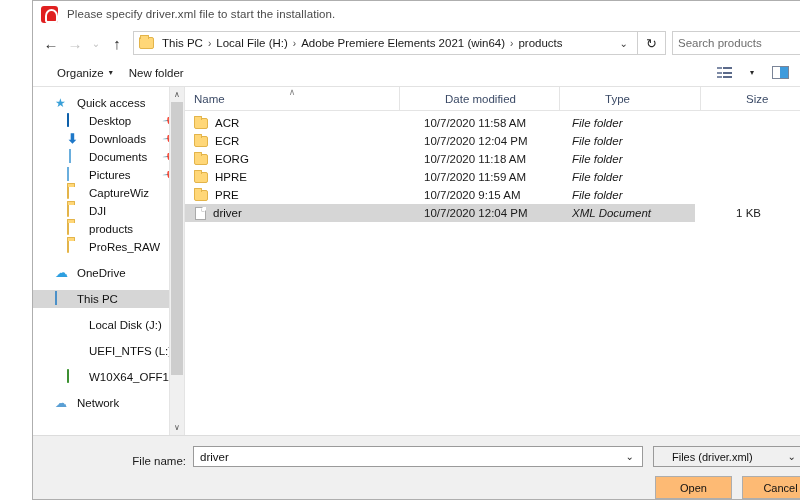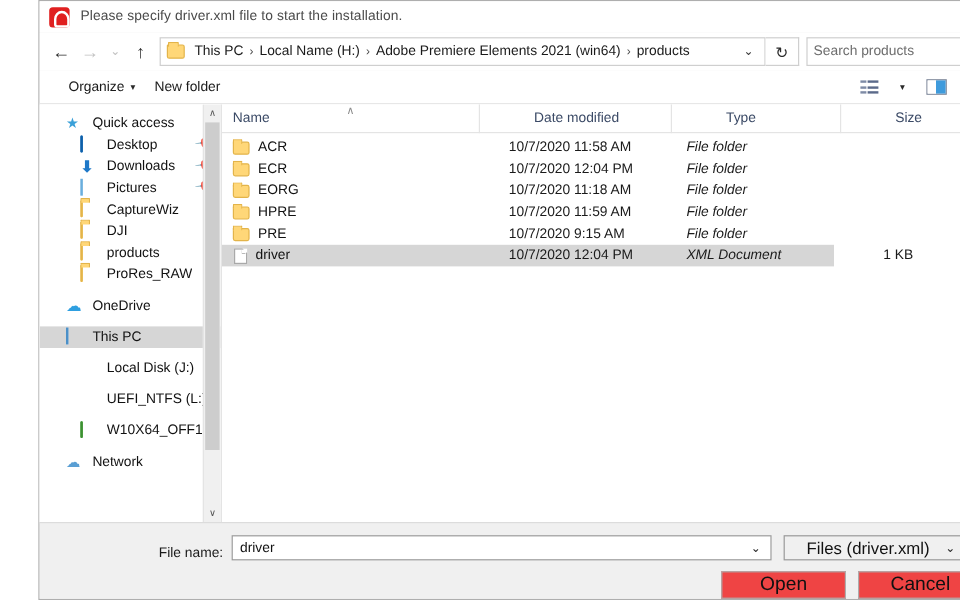--- a/index.html
+++ b/index.html
@@ -344,30 +344,30 @@
     max-width: 450px;
   }
   .fn-value { font-size: 11.5px; color: #111111; flex: 1 1 auto; }
   .fn-caret { font-size: 10px; color: #2a2a2a; padding: 0 5px; }
   .filter-sel {
     width: 152px; height: 21px; margin-left: 10px;
     background: #f0f0f0; border: 1px solid #9a9a9a;
     display: flex; align-items: center; padding: 0 3px 0 6px;
     flex: 0 0 auto;
   }
-  .filter-text { font-size: 14px; color: #111111; flex: 1 1 auto; white-space: nowrap; padding-left: 12px; }
+  .filter-text { font-size: 11px; color: #111111; flex: 1 1 auto; white-space: nowrap; padding-left: 12px; }
   .btn-row {
     display: flex; justify-content: flex-end; gap: 10px;
     margin-top: 9px;
   }
   .btn {
-    width: 104px; height: 23px;
-    background: #ef4444; border: 1px solid #adadad;
+    width: 77px; height: 23px;
+    background: #fdba74; border: 1px solid #adadad;
     display: flex; align-items: center; justify-content: center;
-    font-size: 16px; color: #111111;
+    font-size: 11px; color: #111111;
   }
   .grip {
     position: absolute; right: 3px; bottom: 2px;
     width: 10px; height: 10px; opacity: .5;
     background:
       linear-gradient(135deg, transparent 45%, #9a9a9a 45%, #9a9a9a 55%, transparent 55%) 0 0/4px 4px;
   }
 </style>
 </head>
 <body>
@@ -384,21 +384,21 @@
     <div class="navbtn">←</div>
     <div class="navbtn dim">→</div>
     <div class="navbtn dim small">⌄</div>
     <div class="navbtn">↑</div>
 
     <div class="crumbbox">
       <div class="crumb-folder"></div>
       <div class="crumbs">
         <span class="crumb">This PC</span>
         <span class="crumb-sep">›</span>
-        <span class="crumb">Local Name (H:)</span>
+        <span class="crumb">Local File (H:)</span>
         <span class="crumb-sep">›</span>
         <span class="crumb">Adobe Premiere Elements 2021 (win64)</span>
         <span class="crumb-sep">›</span>
         <span class="crumb">products</span>
       </div>
       <span class="crumb-caret">⌄</span>
     </div>
 
     <div class="refresh-btn">↻</div>
 
@@ -455,20 +455,25 @@
           <span class="nav-ico"><span class="ic-desktop"></span></span>
           <span class="nav-label">Desktop</span>
           <span class="pin">📌</span>
         </div>
         <div class="nav-item indent">
           <span class="nav-ico ic-down">⬇</span>
           <span class="nav-label">Downloads</span>
           <span class="pin">📌</span>
         </div>
         <div class="nav-item indent">
+          <span class="nav-ico"><span class="ic-doc"></span></span>
+          <span class="nav-label">Documents</span>
+          <span class="pin">📌</span>
+        </div>
+        <div class="nav-item indent">
           <span class="nav-ico"><span class="ic-pic"></span></span>
           <span class="nav-label">Pictures</span>
           <span class="pin">📌</span>
         </div>
         <div class="nav-item indent">
           <span class="nav-ico"><span class="ic-folder"></span></span>
           <span class="nav-label">CaptureWiz</span>
         </div>
         <div class="nav-item indent">
           <span class="nav-ico"><span class="ic-folder"></span></span>

